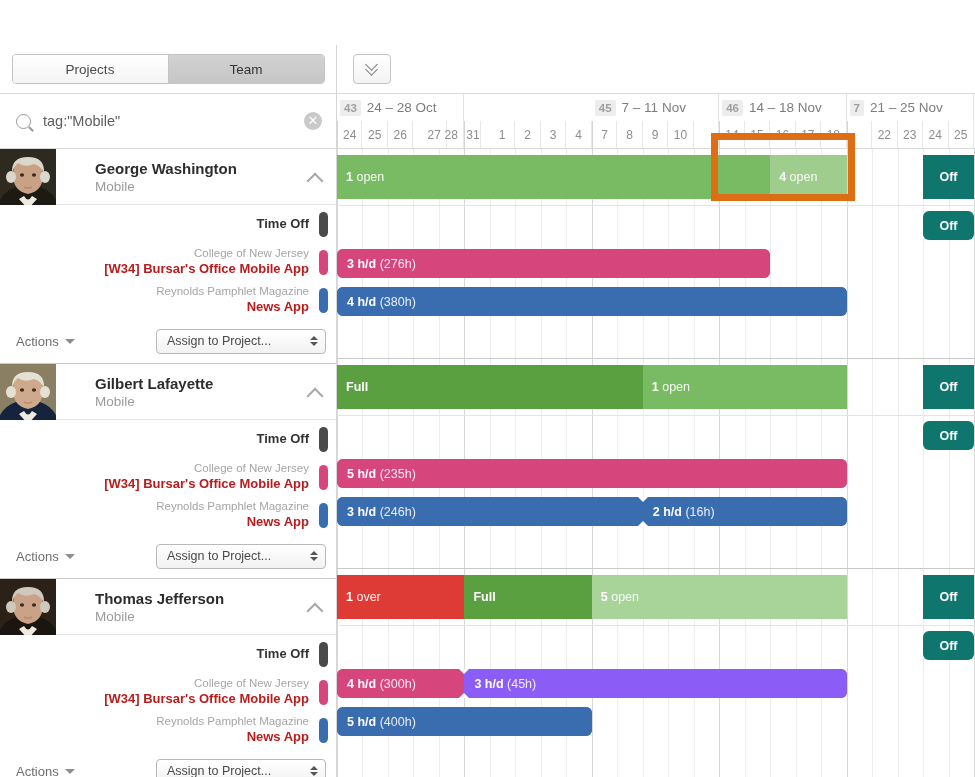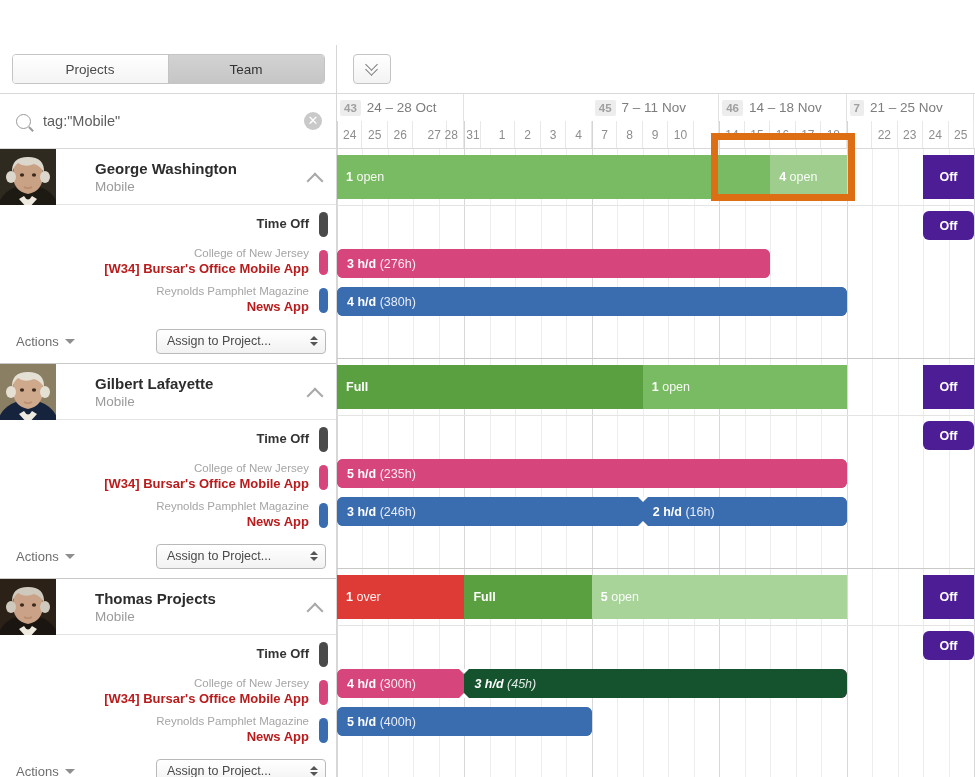--- a/index.html
+++ b/index.html
@@ -185,21 +185,21 @@
   .person-band { position: relative; border-bottom: 1px solid #c9c9c9; }
   .band-sep { position: absolute; left: 0; width: 100%; height: 1px; background: #e4e4e4; }
 
   .cap-bar { position: absolute; height: 44px; top: 6px; display: flex; overflow: hidden; }
   .cap-seg { height: 44px; display: flex; align-items: center; position: relative; }
   .cap-label { color: #fff; font-size: 12.5px; padding-left: 9px; white-space: nowrap; }
   .cap-label b { font-weight: bold; }
   .cap-label span { font-weight: normal; opacity: .92; }
 
   .off-chip {
-    position: absolute; background: #4c1d95; color: #fff; font-size: 12.5px;
+    position: absolute; background: #0f766e; color: #fff; font-size: 12.5px;
     font-weight: bold; display: flex; align-items: center; justify-content: center;
   }
   .off-chip.rounded { border-radius: 6px; }
 
   .task-bar {
     position: absolute; height: 29px; border-radius: 6px; display: flex;
     overflow: visible;
   }
   .task-seg {
     height: 29px; display: flex; align-items: center; position: relative;
@@ -371,21 +371,21 @@
     <ellipse cx="11" cy="28" rx="5" ry="6" fill="#cfc9bd"></ellipse>
     <ellipse cx="45" cy="28" rx="5" ry="6" fill="#cfc9bd"></ellipse>
     <ellipse cx="22" cy="26" rx="2.1" ry="1.7" fill="#3c2a1e"></ellipse>
     <ellipse cx="34" cy="26" rx="2.1" ry="1.7" fill="#3c2a1e"></ellipse>
     <path d="M24 38 q4 2.5 8 0" stroke="#b98b6c" stroke-width="1.6" fill="none"></path>
     <path d="M18 47 q10 8 20 0 q8 4 11 13 H7 q3 -9 11 -13z" fill="#1a1510"></path>
     <path d="M24 47 q4 7 8 0 l5 3 -9 10 -9 -10z" fill="#efeae0"></path>
   </svg>
             </div>
      <div class="person-names">
-       <div class="person-name">Thomas Projects</div>
+       <div class="person-name">Thomas Jefferson</div>
        <div class="person-role">Mobile</div>
      </div>
      <div class="collapse-chev"></div>
           </div>
           <div class="proj-rows">
             <div class="proj-row">
               <div class="proj-text">
                 <div class="proj-single">Time Off</div>
               </div>
               <div class="swatch" style="background: rgb(74, 74, 74);"></div>
@@ -654,21 +654,21 @@
             </div>
           </div>
           <div class="off-chip" style="left: 586.04px; width: 50.96px; top: 6px; height: 44px;">Off</div>
           <div class="off-chip rounded" style="left: 586.04px; width: 50.96px; top: 62px; height: 29px;">Off</div>
           <div class="task-bar" style="left: 0px; width: 509.6px; top: 100px; background: rgb(214, 69, 124);">
             <div class="task-seg" style="background: rgb(214, 69, 124); width: 127.4px; border-top-left-radius: 6px; border-bottom-left-radius: 6px;">
               <div class="task-label">
             <b>4 h/d</b> <span>(300h)</span>
           </div>
             </div>
-            <div class="task-seg" style="background: #14532d; width: 382.2px; border-top-right-radius: 6px; border-bottom-right-radius: 6px; font-style: italic;">
+            <div class="task-seg" style="background: #8b5cf6; width: 382.2px; border-top-right-radius: 6px; border-bottom-right-radius: 6px;">
               <div class="task-label">
             <b>3 h/d</b> <span>(45h)</span>
           </div>
               <div class="notch-top" style="left: -5px;"></div>
               <div class="notch-bot" style="left: -5px;"></div>
             </div>
           </div>
           <div class="task-bar" style="left: 0px; width: 254.8px; top: 138px; background: rgb(58, 108, 176);">
             <div class="task-seg" style="background: rgb(58, 108, 176); width: 254.8px; border-radius: 6px;">
               <div class="task-label">

